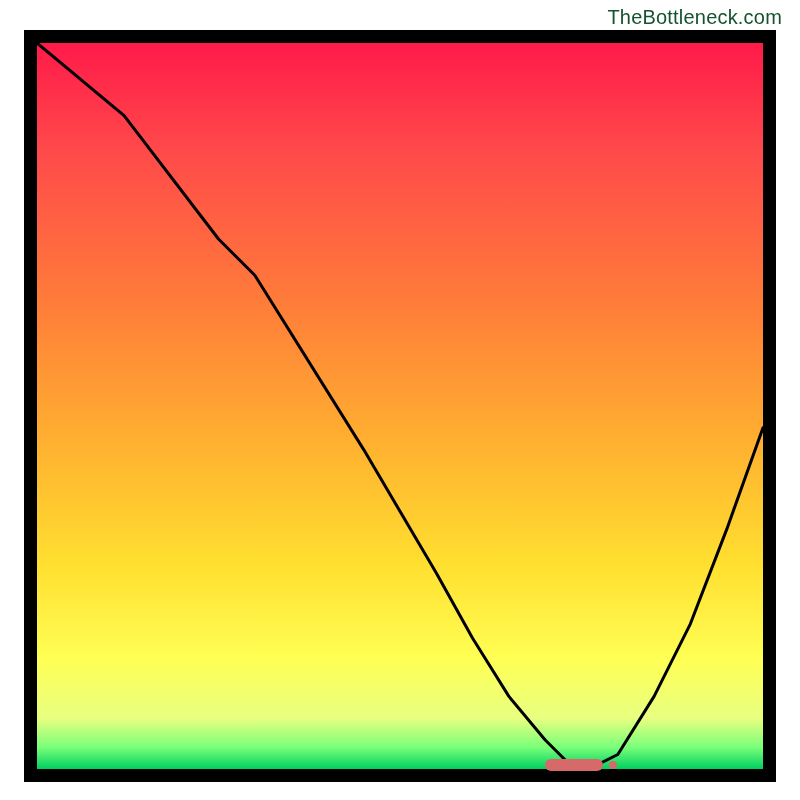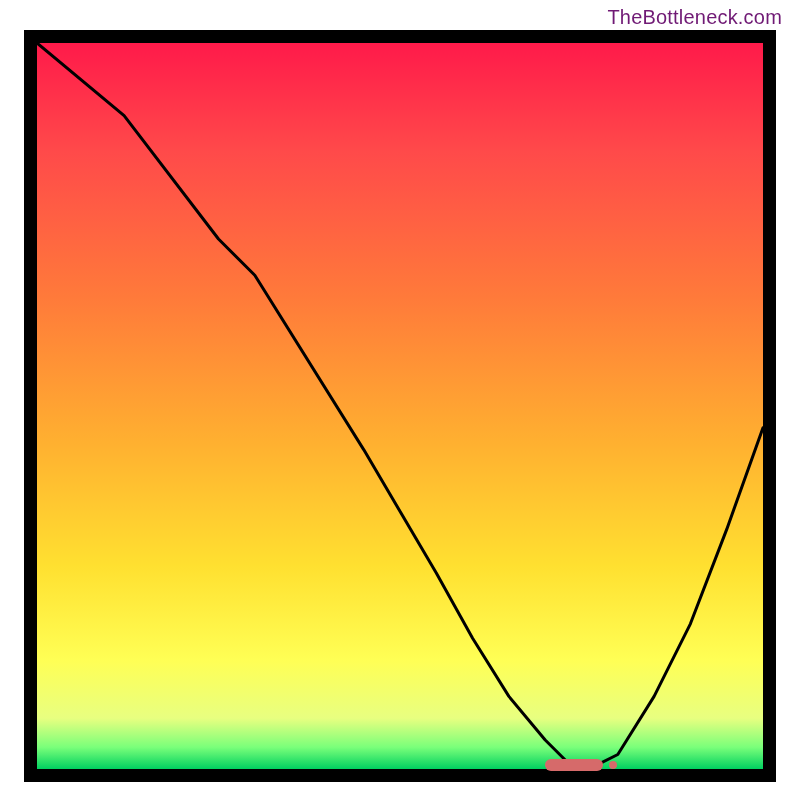--- a/index.html
+++ b/index.html
@@ -13,21 +13,21 @@
   .container {
     position: relative;
     width: 800px;
     height: 800px;
   }
   .watermark {
     position: absolute;
     top: 6px;
     right: 18px;
     font-size: 20px;
-    color: #701a75;
+    color: #14532d;
     font-weight: 500;
     letter-spacing: 0.2px;
   }
   .plot-outer {
     position: absolute;
     left: 24px;
     top: 30px;
     width: 752px;
     height: 752px;
     background: #000000;

